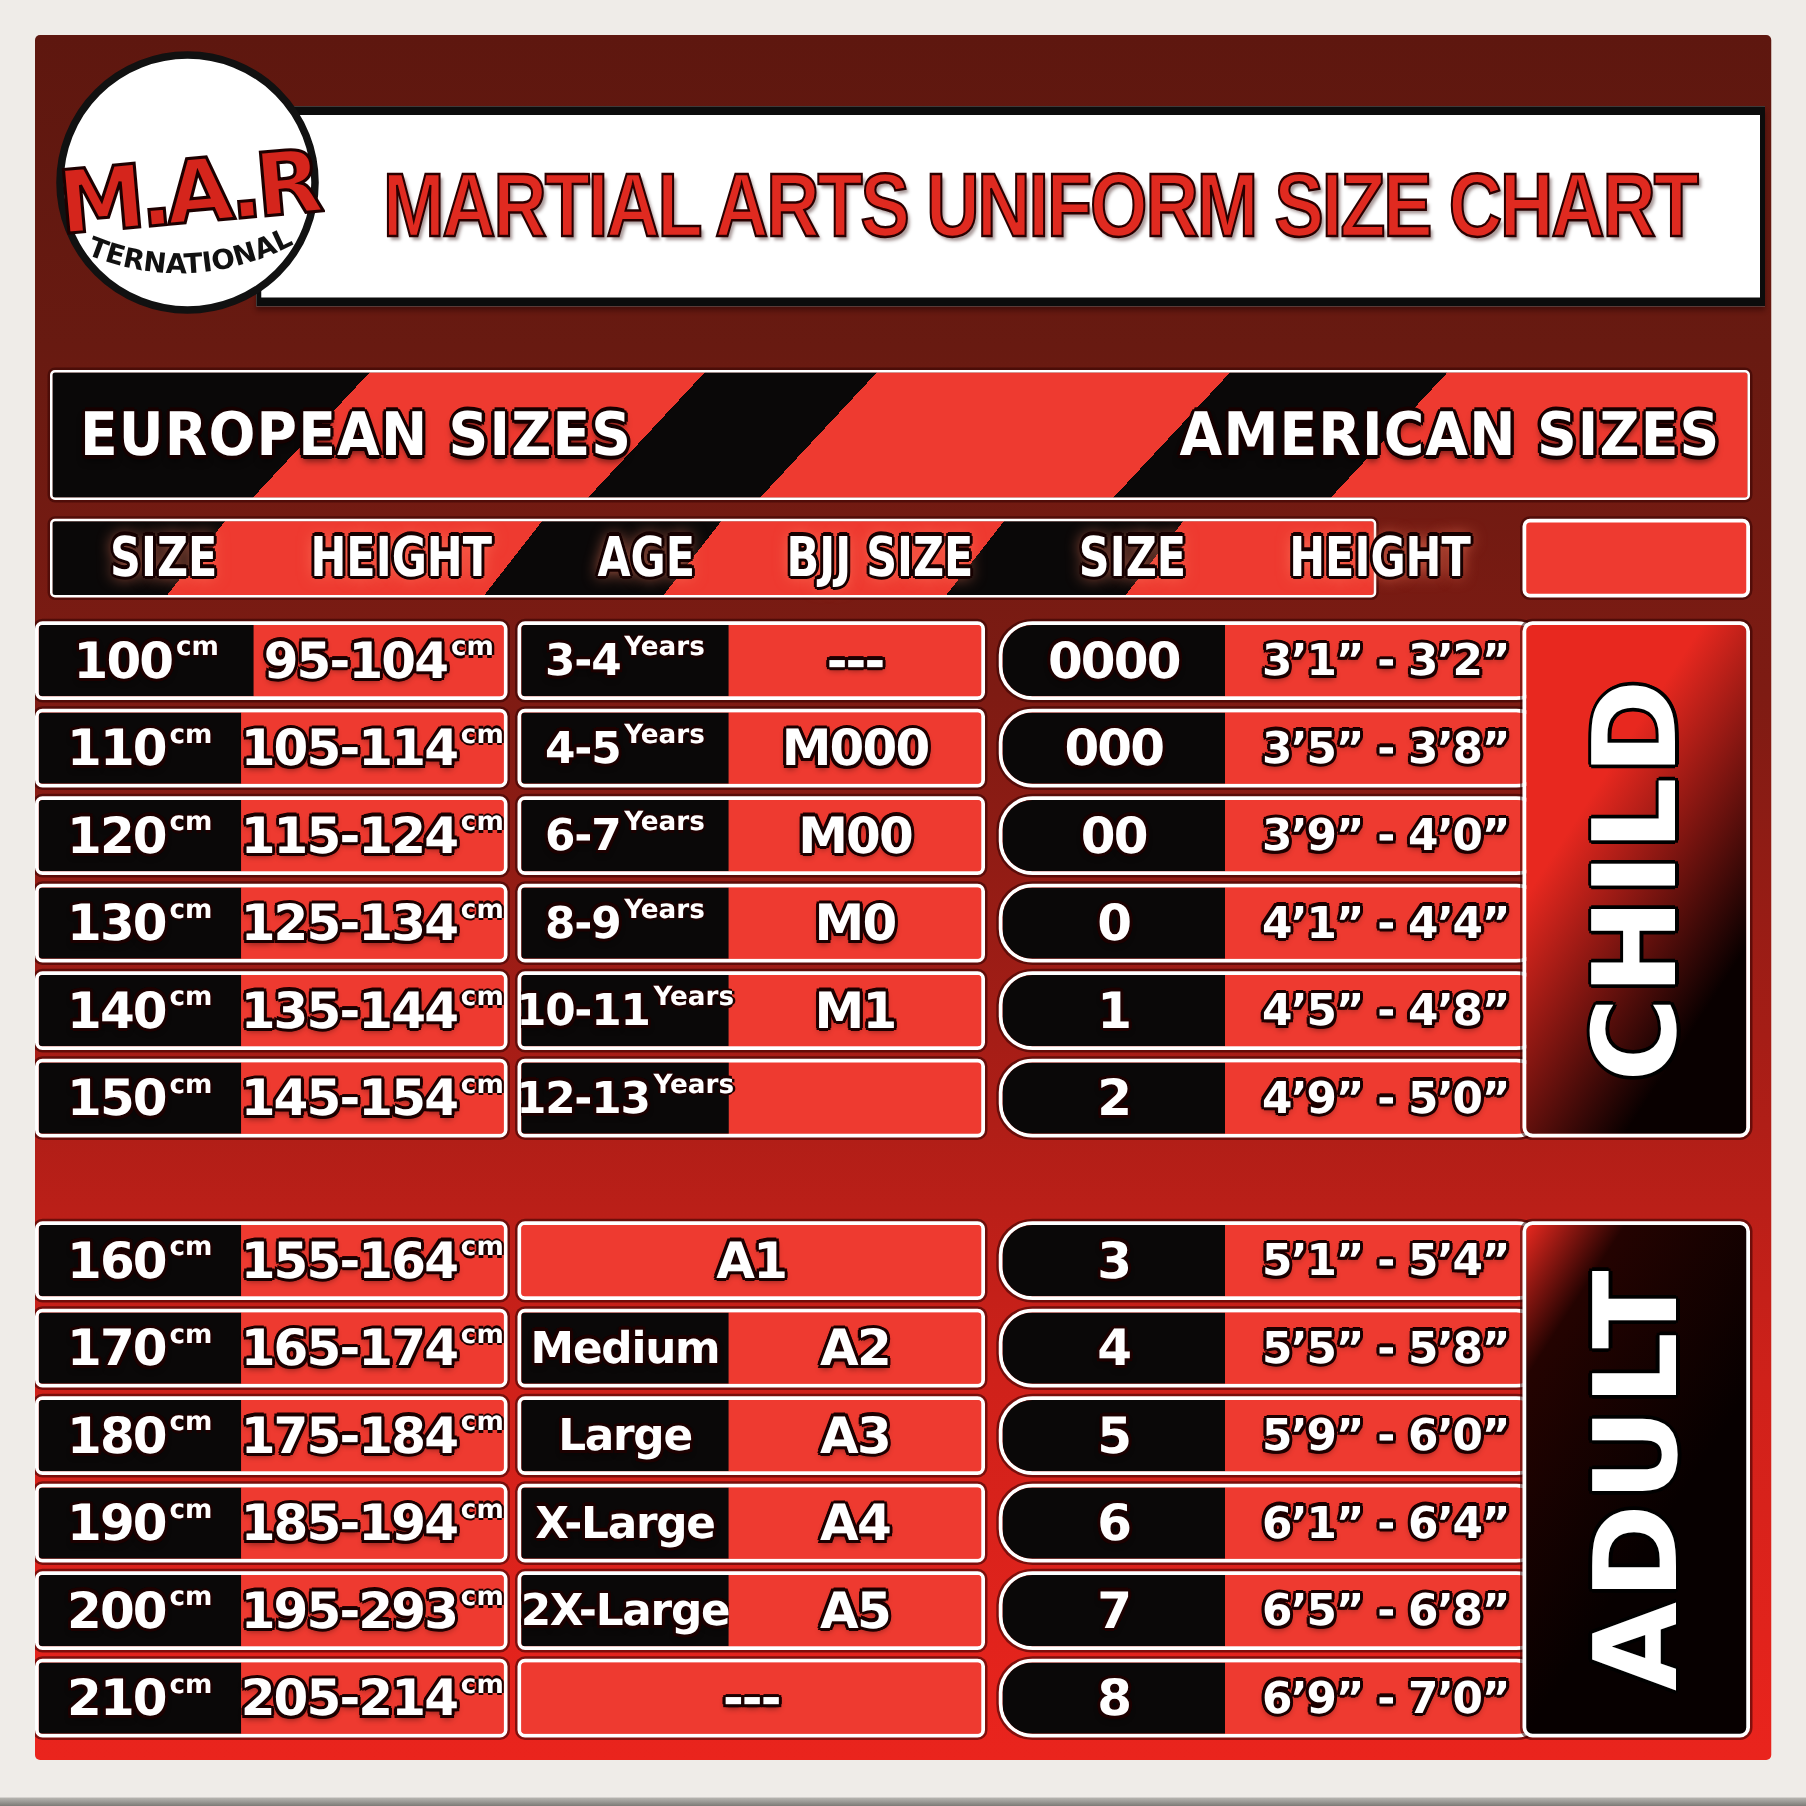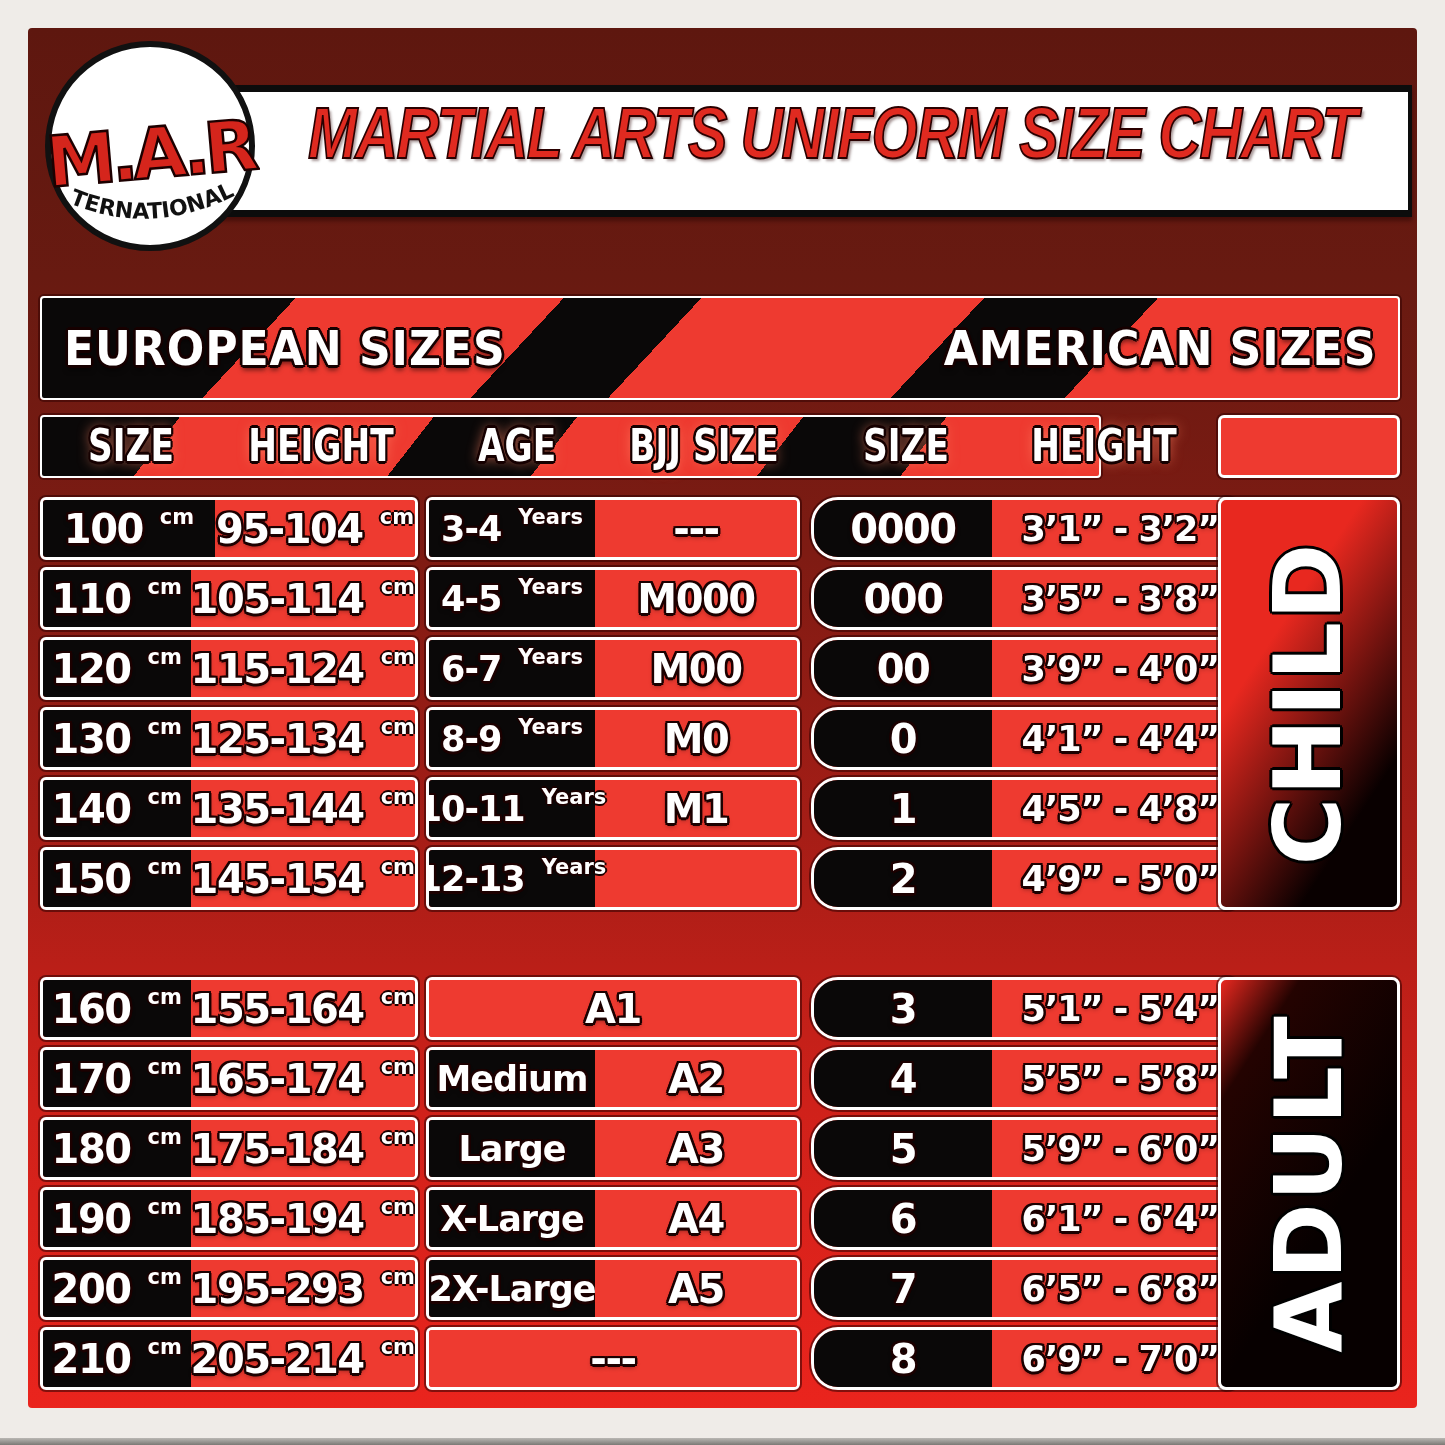--- a/index.html
+++ b/index.html
@@ -16,27 +16,26 @@
     position:absolute;left:28px;top:28px;width:1389px;height:1380px;
     background:linear-gradient(180deg,#5e170f 0%,#681a11 18%,#7e1b13 38%,#a51d16 58%,#cf211a 78%,#ea241d 100%);
     border-radius:4px;overflow:hidden;
   }
 
   
   .logo{position:absolute;left:12px;top:8px;width:220px;height:220px;z-index:5;}
 
   
   .title-band{
-    position:absolute;left:177px;top:57px;width:1207px;height:132px;
+    position:absolute;left:177px;top:57px;width:1207px;height:160px;
     background:#ffffff;box-sizing:border-box;
     border-top:7px solid #0c0c0c;border-bottom:7px solid #0c0c0c;
     border-left:4px solid #0c0c0c;border-right:4px solid #0c0c0c;
-    display:flex;align-items:flex-start;justify-content:center;z-index:2;
+    display:flex;align-items:center;justify-content:center;z-index:2;
     box-shadow:0 4px 4px rgba(30,0,0,.45);
-    font-style:italic;
   }
   .page-title{
     font-family:"Liberation Sans", sans-serif;
     font-size:72px;font-weight:700;white-space:nowrap;
     color:#e02a20;letter-spacing:-2px;
     transform:scaleX(.82);
     -webkit-text-stroke:2px #2a0000;
     text-shadow:3px 3px 3px rgba(40,0,0,.4);
     padding-left:56px;
   }
@@ -86,21 +85,21 @@
                 -2px -2px 0 #160000,2px -2px 0 #160000,-2px 2px 0 #160000,2px 2px 0 #160000,
                 0 0 14px rgba(255,130,100,.9);
   }
   .corner-box{
     position:absolute;left:1190px;top:387px;width:182px;height:63px;
     box-sizing:border-box;border:3px solid #fff;border-radius:6px;
     background:#ee3a30;box-shadow:0 0 0 2px rgba(45,0,0,.5);
   }
 
   
-  .rows{position:absolute;left:12px;width:1212px;}
+  .rows{position:absolute;left:0;width:1212px;}
   .rows.child{top:469px;}
   .rows.adult{top:949px;}
   .trow{display:flex;height:63px;margin-bottom:7px;}
   .box{
     box-sizing:border-box;border:3px solid #fff;border-radius:6px;overflow:hidden;
     display:flex;box-shadow:0 0 0 2px rgba(45,0,0,.55);background:#ee3a30;
   }
   .box.eu{width:378px;margin-right:8px;}
   .box.mid{width:374px;margin-right:11px;}
   .box.us{flex:1;border-radius:27px;}
@@ -111,21 +110,21 @@
   .box.mid .c.k{width:166px;}
   .box.us .c.k{width:178px;}
   .v{
     font-size:40px;font-weight:700;color:#fff;white-space:nowrap;letter-spacing:-1.5px;
     text-shadow:-2.5px 0 0 #1c0000,2.5px 0 0 #1c0000,0 -2.5px 0 #1c0000,0 2.5px 0 #1c0000,
                 -2px -2px 0 #1c0000,2px -2px 0 #1c0000,-2px 2px 0 #1c0000,2px 2px 0 #1c0000,
                 0 3px 5px rgba(0,0,0,.45);
   }
   .v.small{font-size:35px;letter-spacing:-1px;}
   .sup{
-    font-size:21px;font-weight:700;color:#fff;position:relative;top:-12px;margin-left:17px;
+    font-size:21px;font-weight:700;color:#fff;position:relative;top:-12px;margin-left:3px;
     letter-spacing:0;
     text-shadow:-2px 0 0 #1c0000,2px 0 0 #1c0000,0 -2px 0 #1c0000,0 2px 0 #1c0000;
   }
   .sup:empty{display:none;}
 
   
   .side{
     position:absolute;left:1190px;width:182px;height:413px;
     box-sizing:border-box;border:3px solid #fff;border-radius:8px;
     display:flex;align-items:center;justify-content:center;

